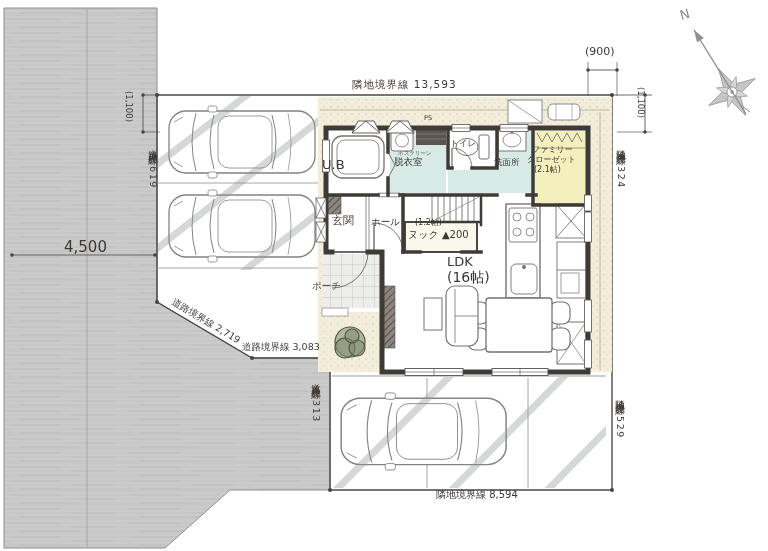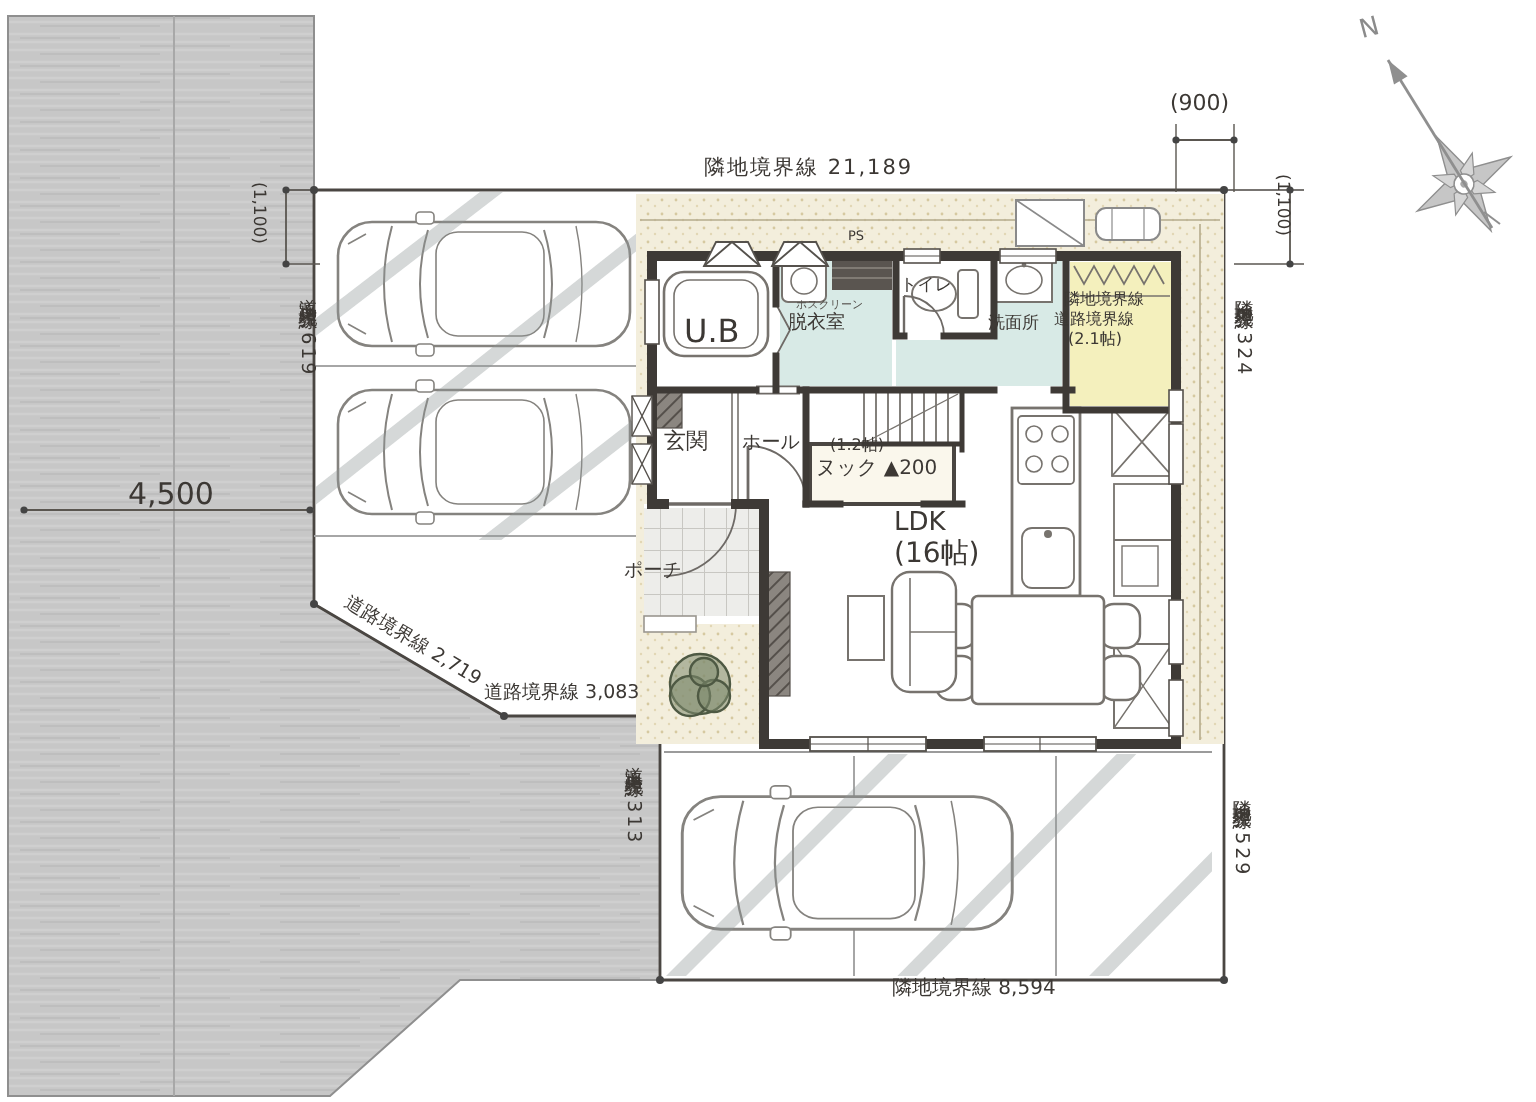--- a/index.html
+++ b/index.html
@@ -319,40 +319,40 @@
       </g>
       <circle r="5" fill="#ffffff" stroke-width="0.8"></circle>
       <circle r="1.8" fill="#a8a8a8" stroke="none"></circle>
     </g>
     <line x1="746" y1="114" x2="694" y2="30" stroke-width="1.4"></line>
     <polygon points="694,30 703.8,38.1 697,42.3" fill="#8f8f8f" stroke="none"></polygon>
     <line x1="742" y1="106" x2="750" y2="112" stroke-width="1"></line>
   </g>
 </svg>
 
-<div class="lbl" style="left:352px;top:79px;font-size:10.5px;letter-spacing:1px">隣地境界線  21,189</div>
+<div class="lbl" style="left:352px;top:79px;font-size:10.5px;letter-spacing:1px">隣地境界線  13,593</div>
 <div class="lbl" style="left:585px;top:46px;font-size:11px">(900)</div>
 <div class="lbl v" style="left:636px;top:87px;font-size:8.5px;letter-spacing:0">(1,100)</div>
 <div class="lbl v" style="left:124px;top:91px;font-size:8.5px;letter-spacing:0">(1,100)</div>
 <div class="lbl v" style="left:148px;top:142px;font-size:9.5px">道路境界線 5,619</div>
 <div class="lbl" style="left:64px;top:240px;font-size:15px">4,500</div>
 <div class="lbl" style="left:150px;top:316px;font-size:9.5px;width:112px;text-align:center;transform:rotate(31deg);transform-origin:center">道路境界線  2,719</div>
 <div class="lbl" style="left:242px;top:342px;font-size:9.5px">道路境界線  3,083</div>
 <div class="lbl v" style="left:311px;top:376px;font-size:9.5px">道路境界線 4,313</div>
-<div class="lbl" style="left:446px;top:490px;font-size:10px">隣地境界線  8,594</div>
+<div class="lbl" style="left:436px;top:490px;font-size:10px">隣地境界線  8,594</div>
 <div class="lbl v" style="left:615px;top:392px;font-size:9.5px">隣地境界線 3,529</div>
 <div class="lbl v" style="left:616px;top:142px;font-size:9.5px">隣地境界線 8,324</div>
 <div class="lbl" style="left:680px;top:8px;font-size:13px;color:#8b8b8b;transform:rotate(-15deg)">N</div>
 
-<div class="lbl" style="left:342px;top:158px;font-size:16px">U.B</div>
+<div class="lbl" style="left:322px;top:158px;font-size:13px">U.B</div>
 <div class="lbl" style="left:394px;top:157px;font-size:9.5px">脱衣室</div>
 <div class="lbl" style="left:450px;top:139px;font-size:8.5px">トイレ</div>
 <div class="lbl" style="left:494px;top:158px;font-size:8.5px">洗面所</div>
-<div class="lbl" style="left:532px;top:146px;font-size:8px">隣地境界線</div>
-<div class="lbl" style="left:527px;top:156px;font-size:8px">道路境界線</div>
+<div class="lbl" style="left:532px;top:146px;font-size:8px">ファミリー</div>
+<div class="lbl" style="left:527px;top:156px;font-size:8px">クローゼット</div>
 <div class="lbl" style="left:534px;top:166px;font-size:8px">(2.1帖)</div>
 <div class="lbl" style="left:332px;top:215px;font-size:11px">玄関</div>
 <div class="lbl" style="left:371px;top:217px;font-size:9.5px">ホール</div>
 <div class="lbl" style="left:408px;top:230px;font-size:10px">ヌック ▲200</div>
 <div class="lbl" style="left:415px;top:219px;font-size:8px">(1.2帖)</div>
 <div class="lbl" style="left:447px;top:255px;font-size:13px">LDK</div>
 <div class="lbl" style="left:447px;top:270px;font-size:14px">(16帖)</div>
 <div class="lbl" style="left:312px;top:281px;font-size:9.5px">ポーチ</div>
 <div class="lbl" style="left:398px;top:151px;font-size:5.5px;color:#56524d">ホスクリーン</div>
 <div class="lbl" style="left:424px;top:115px;font-size:6.5px">PS</div>

